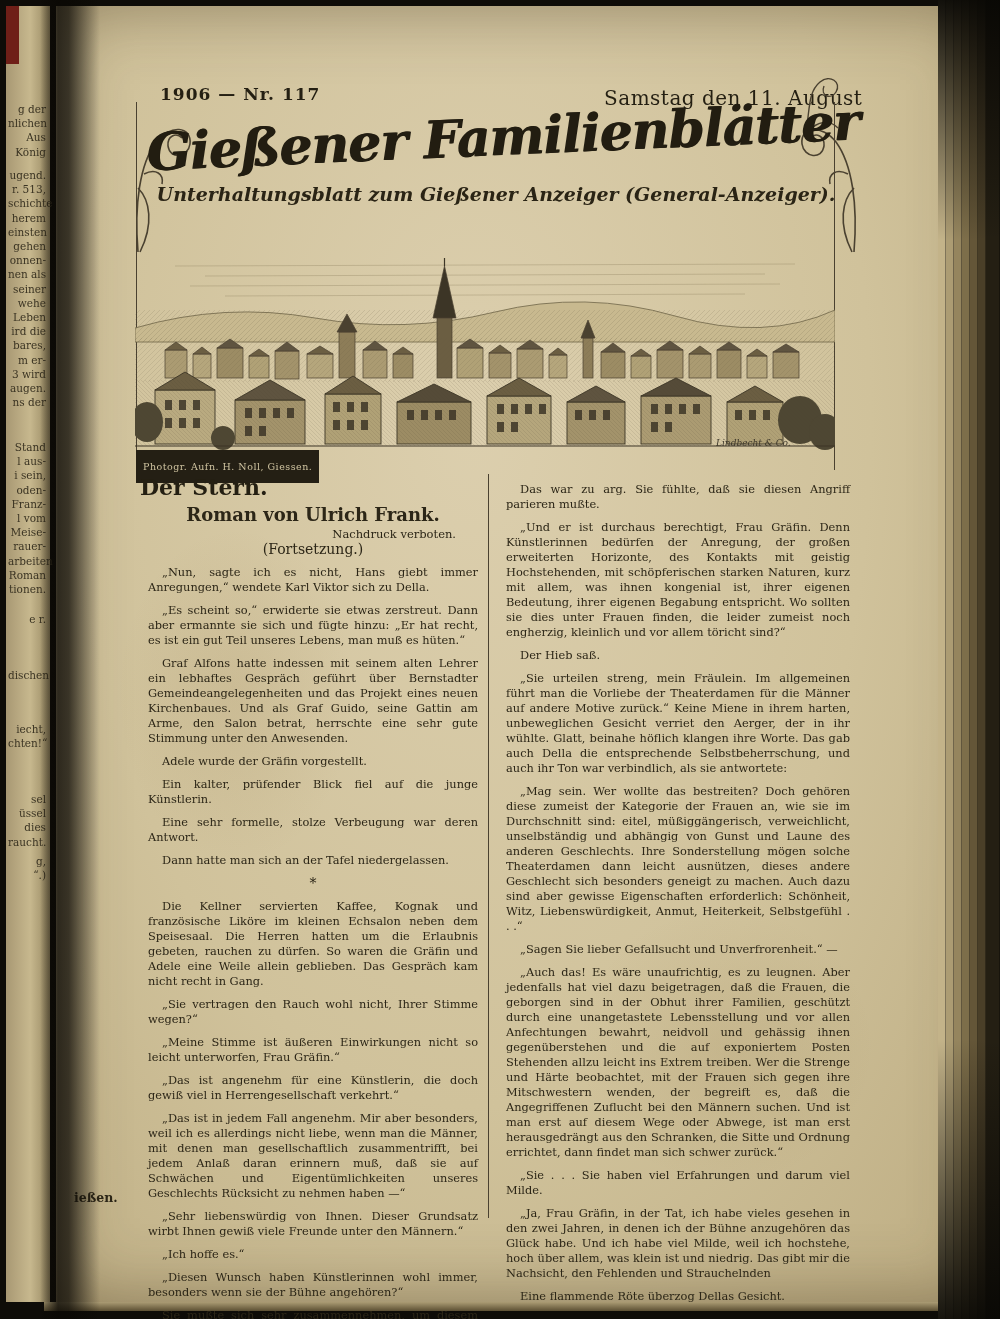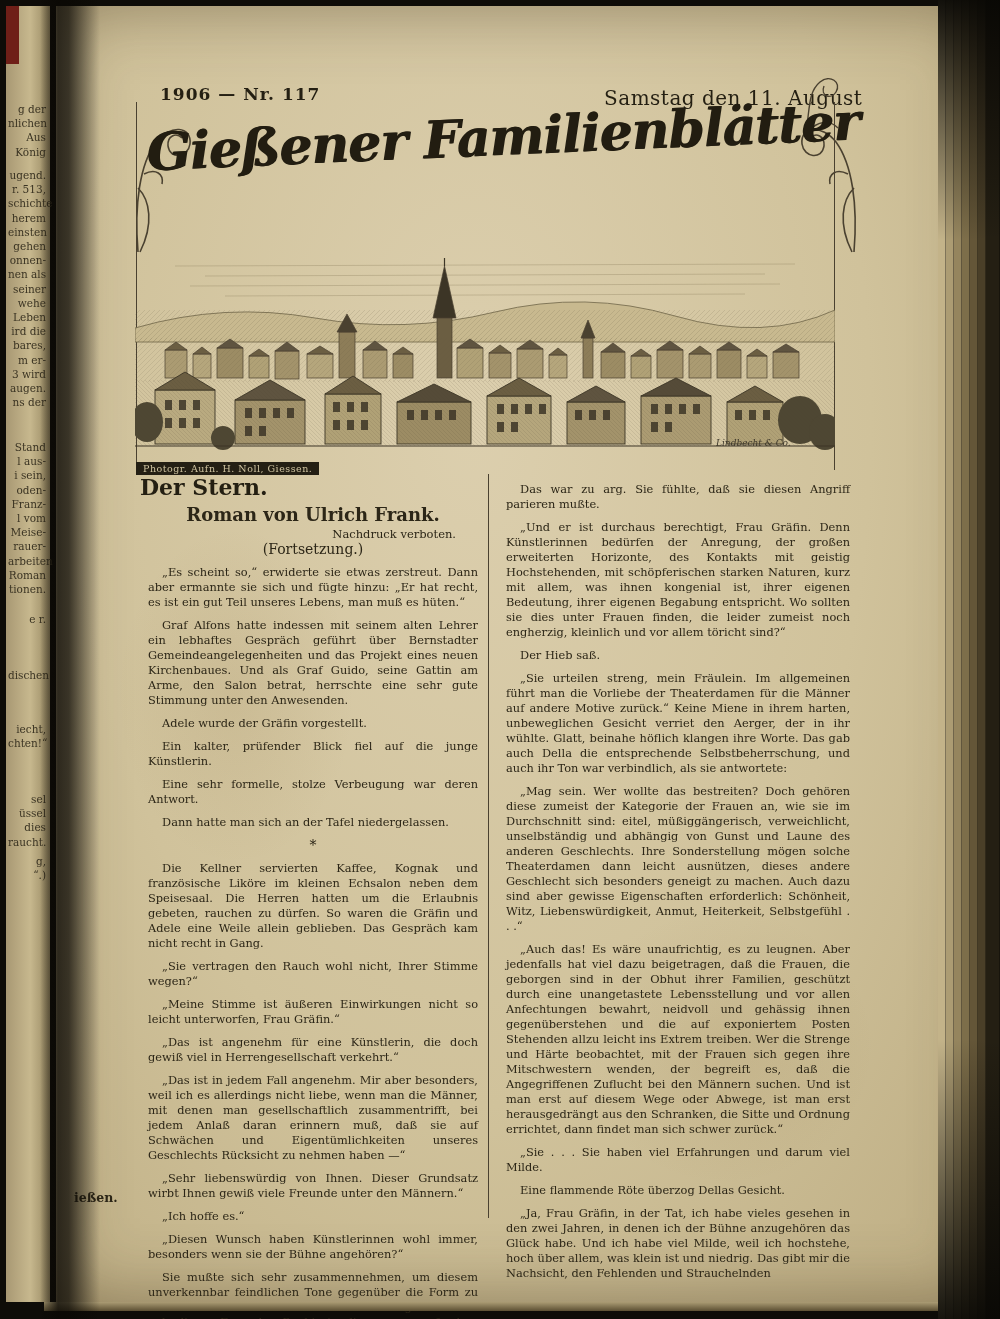--- a/index.html
+++ b/index.html
@@ -45,22 +45,22 @@
   .issue-right{position:absolute;left:548px;top:80px;font-size:20px;font-weight:normal;letter-spacing:.5px;color:#241f12;}
   .vline{position:absolute;top:96px;width:1px;height:368px;background:#4a4130;}
   .vl{left:80px}.vr{left:778px}
   .masthead{position:absolute;left:90px;top:100px;width:700px;text-align:center;}
   .m-title{display:inline-block;font-size:52px;font-weight:bold;font-style:italic;
     letter-spacing:-1px;color:#221d11;transform:rotate(-2.5deg);
     text-shadow:1px 0 0 #221d11;white-space:nowrap;}
   .m-sub{margin-top:16px;font-size:19px;font-weight:bold;font-style:italic;color:#2a2415;}
   .fl{position:absolute;}
   .engraving{position:absolute;left:79px;top:244px;width:700px;height:212px;}
-  .photo-credit{position:absolute;left:80px;top:456px;background:#241f14;color:#cfc3a0;
-    font-size:9.5px;letter-spacing:.5px;padding:1px 7px;}
+  .photo-credit{position:absolute;left:80px;top:444px;background:#241f14;color:#cfc3a0;
+    font-size:9.5px;letter-spacing:.5px;padding:11px 7px;}
   .sig{position:absolute;left:660px;top:432px;font-size:9px;font-style:italic;color:#3e382b;}
   
   .divider{position:absolute;left:432px;top:468px;width:1px;height:744px;background:#4a4130;}
   .col{position:absolute;top:468px;hyphens:auto;}
   .col-left{left:84px;width:346px;}
   .col-right{left:442px;width:360px;}
   .art-title{margin:0 0 4px;text-align:left;font-size:22px;font-weight:bold;color:#241f12;}
   .byline{margin:0 0 2px;text-align:center;font-size:18px;font-weight:bold;}
   .notice{margin:0;text-align:right;padding-right:30px;font-size:11.5px;}
   .cont{margin:0 0 7px;text-align:center;font-size:14px;}
@@ -162,20 +162,21 @@
       <path d="M6 60 C 10 36 8 20 20 10 C 30 2 42 10 36 20 C 31 28 20 24 24 14"></path>
       <path d="M8 60 C 18 48 30 48 38 56"></path>
     </g>
   </svg>
 
   <div class="vline vl"></div>
   <div class="vline vr"></div>
 
   <div class="masthead">
     <span class="m-title">Gießener Familienblätter</span>
+    <div class="m-sub">Unterhaltungsblatt zum Gießener Anzeiger (General-Anzeiger).</div>
   </div>
 
   <svg class="engraving" viewBox="0 0 700 212">
     <defs>
       <pattern id="ht" width="5" height="5" patternUnits="userSpaceOnUse">
         <path d="M0 5 L5 0" stroke="#5f5540" stroke-width="0.6"></path>
       </pattern>
       <pattern id="ht2" width="4" height="4" patternUnits="userSpaceOnUse">
         <path d="M0 0 L4 4" stroke="#4a4130" stroke-width="0.7"></path>
       </pattern>
@@ -310,20 +311,21 @@
   <div class="sig">Lindbecht &amp; Co.</div>
 
   <div class="divider"></div>
 
   <div class="col col-left">
     <h1 class="art-title">Der Stern.</h1>
     <p class="byline">Roman von Ulrich Frank.</p>
     <p class="notice">Nachdruck verboten.</p>
     <p class="cont">(Fortsetzung.)</p>
     <div>
+        <p class="para">„Nun, sagte ich es nicht, Hans giebt immer Anregungen,“ wendete Karl Viktor sich zu Della.</p>
         <p class="para">„Es scheint so,“ erwiderte sie etwas zerstreut. Dann aber ermannte sie sich und fügte hinzu: „Er hat recht, es ist ein gut Teil unseres Lebens, man muß es hüten.“</p>
         <p class="para">Graf Alfons hatte indessen mit seinem alten Lehrer ein lebhaftes Gespräch geführt über Bernstadter Gemeindeangelegenheiten und das Projekt eines neuen Kirchenbaues. Und als Graf Guido, seine Gattin am Arme, den Salon betrat, herrschte eine sehr gute Stimmung unter den Anwesenden.</p>
         <p class="para">Adele wurde der Gräfin vorgestellt.</p>
         <p class="para">Ein kalter, prüfender Blick fiel auf die junge Künstlerin.</p>
         <p class="para">Eine sehr formelle, stolze Verbeugung war deren Antwort.</p>
         <p class="para">Dann hatte man sich an der Tafel niedergelassen.</p>
         <p class="para sep">*</p>
         <p class="para">Die Kellner servierten Kaffee, Kognak und französische Liköre im kleinen Echsalon neben dem Speisesaal. Die Herren hatten um die Erlaubnis gebeten, rauchen zu dürfen. So waren die Gräfin und Adele eine Weile allein geblieben. Das Gespräch kam nicht recht in Gang.</p>
         <p class="para">„Sie vertragen den Rauch wohl nicht, Ihrer Stimme wegen?“</p>
         <p class="para">„Meine Stimme ist äußeren Einwirkungen nicht so leicht unterworfen, Frau Gräfin.“</p>
@@ -336,24 +338,25 @@
       </div>
   </div>
 
   <div class="col col-right">
     <div>
         <p class="para">Das war zu arg. Sie fühlte, daß sie diesen Angriff parieren mußte.</p>
         <p class="para">„Und er ist durchaus berechtigt, Frau Gräfin. Denn Künstlerinnen bedürfen der Anregung, der großen erweiterten Horizonte, des Kontakts mit geistig Hochstehenden, mit schöpferischen starken Naturen, kurz mit allem, was ihnen kongenial ist, ihrer eigenen Bedeutung, ihrer eigenen Begabung entspricht. Wo sollten sie dies unter Frauen finden, die leider zumeist noch engherzig, kleinlich und vor allem töricht sind?“</p>
         <p class="para">Der Hieb saß.</p>
         <p class="para">„Sie urteilen streng, mein Fräulein. Im allgemeinen führt man die Vorliebe der Theaterdamen für die Männer auf andere Motive zurück.“ Keine Miene in ihrem harten, unbeweglichen Gesicht verriet den Aerger, der in ihr wühlte. Glatt, beinahe höflich klangen ihre Worte. Das gab auch Della die entsprechende Selbstbeherrschung, und auch ihr Ton war verbindlich, als sie antwortete:</p>
         <p class="para">„Mag sein. Wer wollte das bestreiten? Doch gehören diese zumeist der Kategorie der Frauen an, wie sie im Durchschnitt sind: eitel, müßiggängerisch, verweichlicht, unselbständig und abhängig von Gunst und Laune des anderen Geschlechts. Ihre Sonderstellung mögen solche Theaterdamen dann leicht ausnützen, dieses andere Geschlecht sich besonders geneigt zu machen. Auch dazu sind aber gewisse Eigenschaften erforderlich: Schönheit, Witz, Liebenswürdigkeit, Anmut, Heiterkeit, Selbstgefühl . . .“</p>
+        <p class="para">„Sagen Sie lieber Gefallsucht und Unverfrorenheit.“ —</p>
         <p class="para">„Auch das! Es wäre unaufrichtig, es zu leugnen. Aber jedenfalls hat viel dazu beigetragen, daß die Frauen, die geborgen sind in der Obhut ihrer Familien, geschützt durch eine unangetastete Lebensstellung und vor allen Anfechtungen bewahrt, neidvoll und gehässig ihnen gegenüberstehen und die auf exponiertem Posten Stehenden allzu leicht ins Extrem treiben. Wer die Strenge und Härte beobachtet, mit der Frauen sich gegen ihre Mitschwestern wenden, der begreift es, daß die Angegriffenen Zuflucht bei den Männern suchen. Und ist man erst auf diesem Wege oder Abwege, ist man erst herausgedrängt aus den Schranken, die Sitte und Ordnung errichtet, dann findet man sich schwer zurück.“</p>
         <p class="para">„Sie . . . Sie haben viel Erfahrungen und darum viel Milde.</p>
+        <p class="para">„Ja, Frau Gräfin, in der Tat, ich habe vieles gesehen in den zwei Jahren, in denen ich der Bühne anzugehören das Glück habe. Und ich habe viel Milde, weil ich hochstehe, hoch über allem, was klein ist und niedrig. Das gibt mir die Nachsicht, den Fehlenden und Strauchelnden</p>
         <p class="para">Eine flammende Röte überzog Dellas Gesicht.</p>
-        <p class="para">„Ja, Frau Gräfin, in der Tat, ich habe vieles gesehen in den zwei Jahren, in denen ich der Bühne anzugehören das Glück habe. Und ich habe viel Milde, weil ich hochstehe, hoch über allem, was klein ist und niedrig. Das gibt mir die Nachsicht, den Fehlenden und Strauchelnden</p>
       </div>
   </div>
 
   <div class="frag-bottom">ießen.</div>
 </div>
 
 <div class="gutter"></div>
 
 <div class="edges">
   <div class="edge e1"></div>

